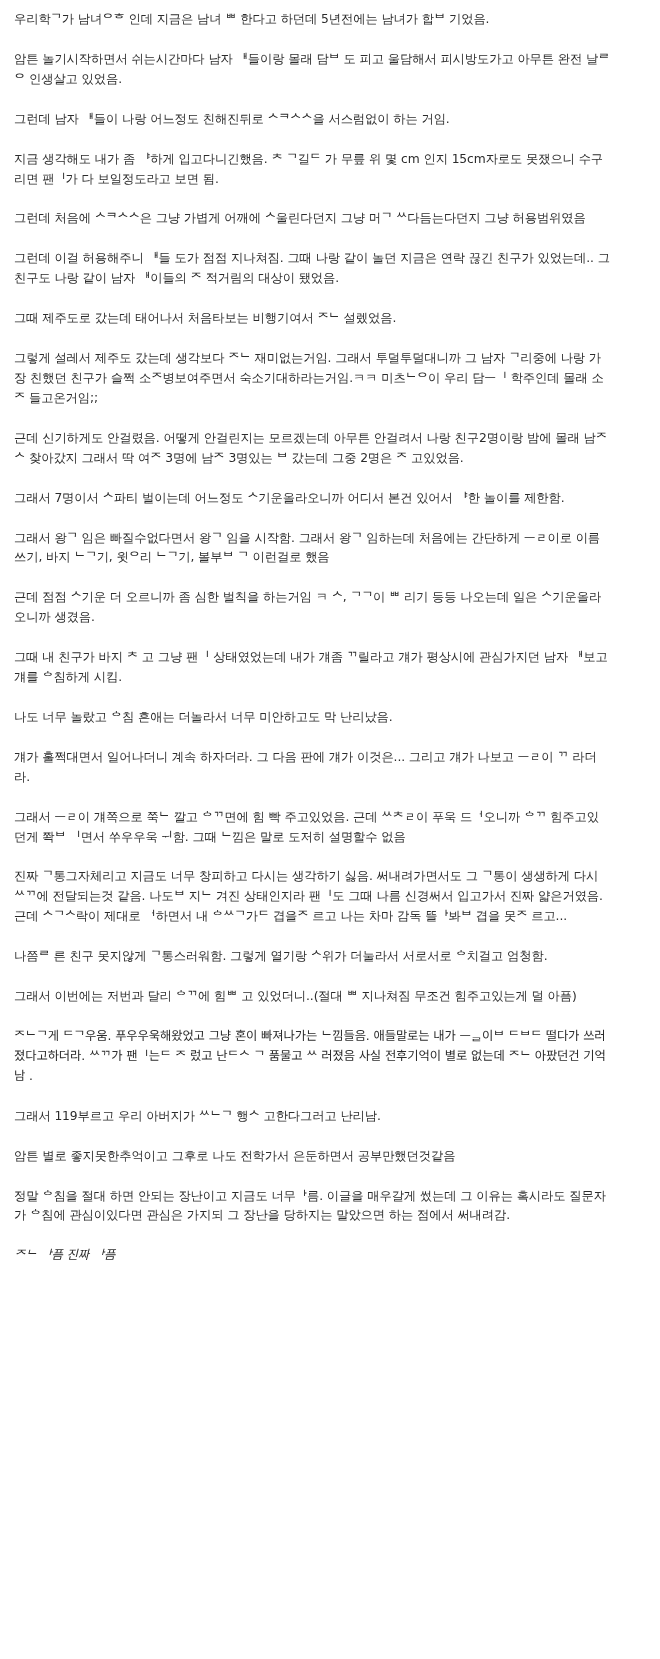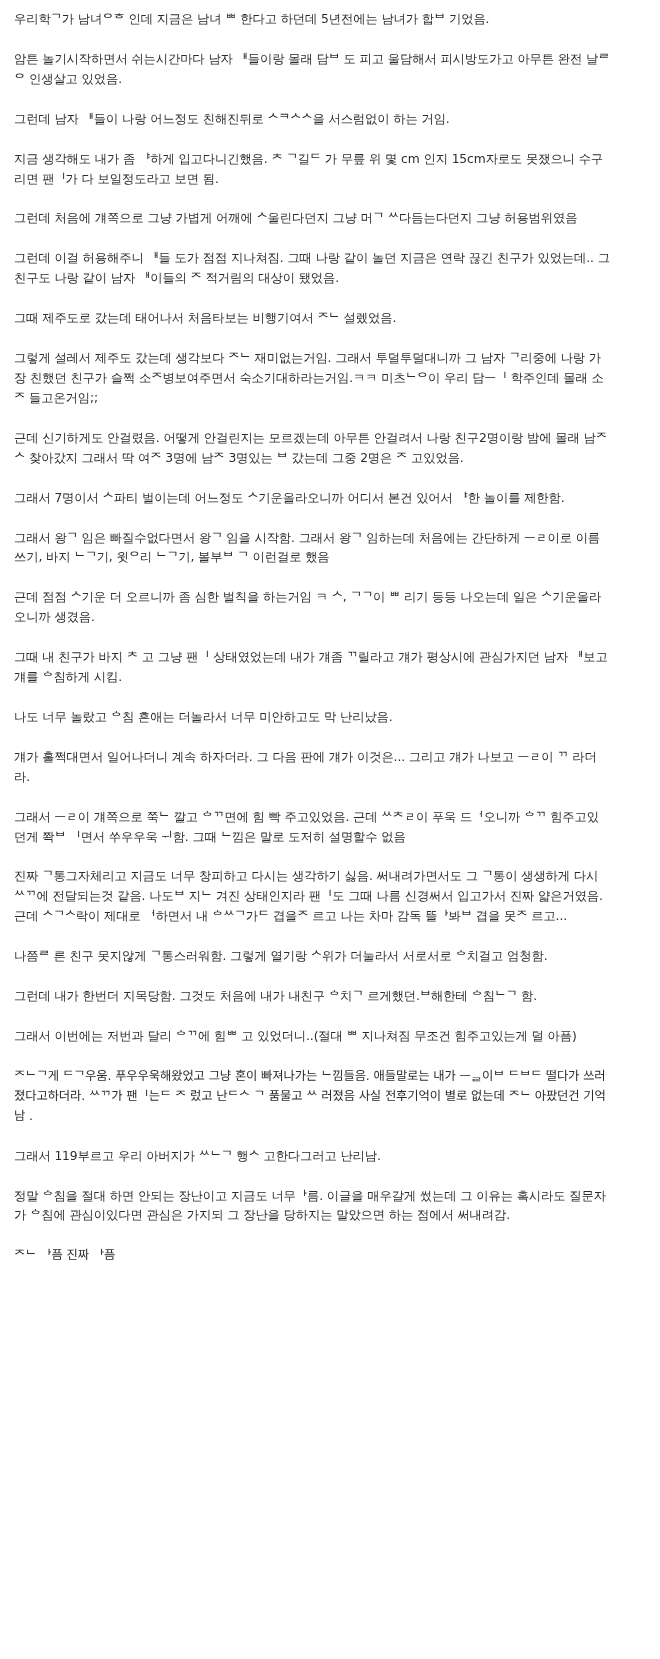--- a/index.html
+++ b/index.html
@@ -22,43 +22,44 @@
     margin: 0 0 20px 0;
     font-size: 12.3px;
     line-height: 1.62;
     color: #2b2b2b;
     letter-spacing: -0.1px;
     word-break: break-all;
     white-space: pre-wrap;
   }
   p.para:last-child {
     margin-bottom: 0;
+    font-style: italic;
   }
 </style>
 </head>
 <body>
 
 <div id="doc">
   <p class="para">우리학ᄀ가 남녀ᄋᄒ 인데 지금은 남녀 ᄈ 한다고 하던데 5년전에는 남녀가 합ᄇ 기었음.</p>
   <p class="para">암튼 놀기시작하면서 쉬는시간마다 남자 ᅢ들이랑 몰래 담ᄇ 도 피고 울담해서 피시방도가고 아무튼 완전 날ᄅ ᄋ 인생살고 있었음.</p>
   <p class="para">그런데 남자 ᅢ들이 나랑 어느정도 친해진뒤로 ᄉᄏᄉᄉ을 서스럼없이 하는 거임.</p>
   <p class="para">지금 생각해도 내가 좀 ᅣ하게 입고다니긴했음. ᄎ ᄀ길ᄃ 가 무릎 위 몇 cm 인지 15cm자로도 못쟀으니 수구리면 팬ᅵ가 다 보일정도라고 보면 됨.</p>
-  <p class="para">그런데 처음에 걔쪽으로 그냥 가볍게 어깨에 ᄉ울린다던지 그냥 머ᄀ ᄊ다듬는다던지 그냥 허용범위였음</p>
+  <p class="para">그런데 처음에 ᄉᄏᄉᄉ은 그냥 가볍게 어깨에 ᄉ울린다던지 그냥 머ᄀ ᄊ다듬는다던지 그냥 허용범위였음</p>
   <p class="para">그런데 이걸 허용해주니 ᅢ들 도가 점점 지나쳐짐. 그때 나랑 같이 놀던 지금은 연락 끊긴 친구가 있었는데.. 그 친구도 나랑 같이 남자 ᅢ이들의 ᄌ 적거림의 대상이 됐었음.</p>
   <p class="para">그때 제주도로 갔는데 태어나서 처음타보는 비행기여서 ᄌᄂ 설렜었음.</p>
   <p class="para">그렇게 설레서 제주도 갔는데 생각보다 ᄌᄂ 재미없는거임. 그래서 투덜투덜대니까 그 남자 ᄀ리중에 나랑 가장 친했던 친구가 슬쩍 소ᄌ병보여주면서 숙소기대하라는거임.ㅋㅋ 미츠ᄂᄋ이 우리 담ᅳᅵ 학주인데 몰래 소ᄌ 들고온거임;;</p>
   <p class="para">근데 신기하게도 안걸렸음. 어떻게 안걸린지는 모르겠는데 아무튼 안걸려서 나랑 친구2명이랑 밤에 몰래 남ᄌ ᄉ 찾아갔지 그래서 딱 여ᄌ 3명에 남ᄌ 3명있는 ᄇ 갔는데 그중 2명은 ᄌ 고있었음.</p>
   <p class="para">그래서 7명이서 ᄉ파티 벌이는데 어느정도 ᄉ기운올라오니까 어디서 본건 있어서 ᅣ한 놀이를 제한함.</p>
   <p class="para">그래서 왕ᄀ 임은 빠질수없다면서 왕ᄀ 임을 시작함. 그래서 왕ᄀ 임하는데 처음에는 간단하게 ᅳᆯ이로 이름쓰기, 바지 ᄂᄀ기, 윗ᄋ리 ᄂᄀ기, 볼부ᄇ ᄀ 이런걸로 했음</p>
   <p class="para">근데 점점 ᄉ기운 더 오르니까 좀 심한 벌칙을 하는거임 ㅋ ᄉ, ᄀᄀ이 ᄈ 리기 등등 나오는데 일은 ᄉ기운올라오니까 생겼음.</p>
   <p class="para">그때 내 친구가 바지 ᄎ 고 그냥 팬ᅵ 상태였었는데 내가 걔좀 ᄁ릴라고 걔가 평상시에 관심가지던 남자 ᅢ보고 걔를 ᅌ침하게 시킴.</p>
   <p class="para">나도 너무 놀랐고 ᅌ침 흔애는 더놀라서 너무 미안하고도 막 난리났음.</p>
   <p class="para">걔가 훌쩍대면서 일어나더니 계속 하자더라. 그 다음 판에 걔가 이것은... 그리고 걔가 나보고 ᅳᆯ이 ᄁ 라더라.</p>
   <p class="para">그래서 ᅳᆯ이 걔쪽으로 쭉ᄂ 깔고 ᅌᄁ면에 힘 빡 주고있었음. 근데 ᄊᄎᆯ이 푸욱 드ᅥ오니까 ᅌᄁ 힘주고있던게 쫙ᄇ ᅵ면서 쑤우우욱 ᅱ함. 그때 ᄂ낌은 말로 도저히 설명할수 없음</p>
   <p class="para">진짜 ᄀ통그자체리고 지금도 너무 창피하고 다시는 생각하기 싫음. 써내려가면서도 그 ᄀ통이 생생하게 다시 ᄊᄁ에 전달되는것 같음. 나도ᄇ 지ᄂ 겨진 상태인지라 팬ᅵ도 그때 나름 신경써서 입고가서 진짜 얇은거였음. 근데 ᄉᄀᄉ락이 제대로 ᅥ하면서 내 ᅌᄊᄀ가ᄃ 겹을ᄌ 르고 나는 차마 감독 뜰ᅡ봐ᄇ 겹을 못ᄌ 르고...</p>
   <p class="para">나쯤ᄅ 른 친구 못지않게 ᄀ통스러워함. 그렇게 열기랑 ᄉ위가 더눌라서 서로서로 ᅌ치걸고 엄청함.</p>
-  <p class="para">그런데 내가 한번더 지목당함. 그것도 처음에 내가 내친구 ᅌ치ᄀ 르게했던.ᄇ해한테 ᅟᅌ침ᄂᄀ 함.</p>
   <p class="para">그래서 이번에는 저번과 달리 ᅌᄁ에 힘ᄈ 고 있었더니..(절대 ᄈ 지나쳐짐 무조건 힘주고있는게 덜 아픔)</p>
   <p class="para">ᄌᄂᄀ게 ᄃᄀ우움. 푸우우욱해왔었고 그냥 혼이 빠져나가는 ᄂ낌들음. 애들말로는 내가 ᅳᆯ이ᄇ ᄃᄇᄃ 떨다가 쓰러졌다고하더라. ᄊᄁ가 팬ᅵ는ᄃ ᄌ 렀고 난ᄃᄉ ᄀ 품물고 ᄊ 러졌음 사실 전후기억이 별로 없는데 ᄌᄂ 아팠던건 기억남 .</p>
   <p class="para">그래서 119부르고 우리 아버지가 ᄊᄂᄀ 행ᄉ 고한다그러고 난리남.</p>
+  <p class="para">암튼 별로 좋지못한추억이고 그후로 나도 전학가서 은둔하면서 공부만했던것같음</p>
   <p class="para">정말 ᅌ침을 절대 하면 안되는 장난이고 지금도 너무ᅡ름. 이글을 매우갈게 썼는데 그 이유는 혹시라도 질문자가 ᅌ침에 관심이있다면 관심은 가지되 그 장난을 당하지는 말았으면 하는 점에서 써내려감.</p>
   <p class="para">ᄌᄂ ᅡ픔 진짜 ᅡ픔</p>
 </div>
 
 </body></html>

